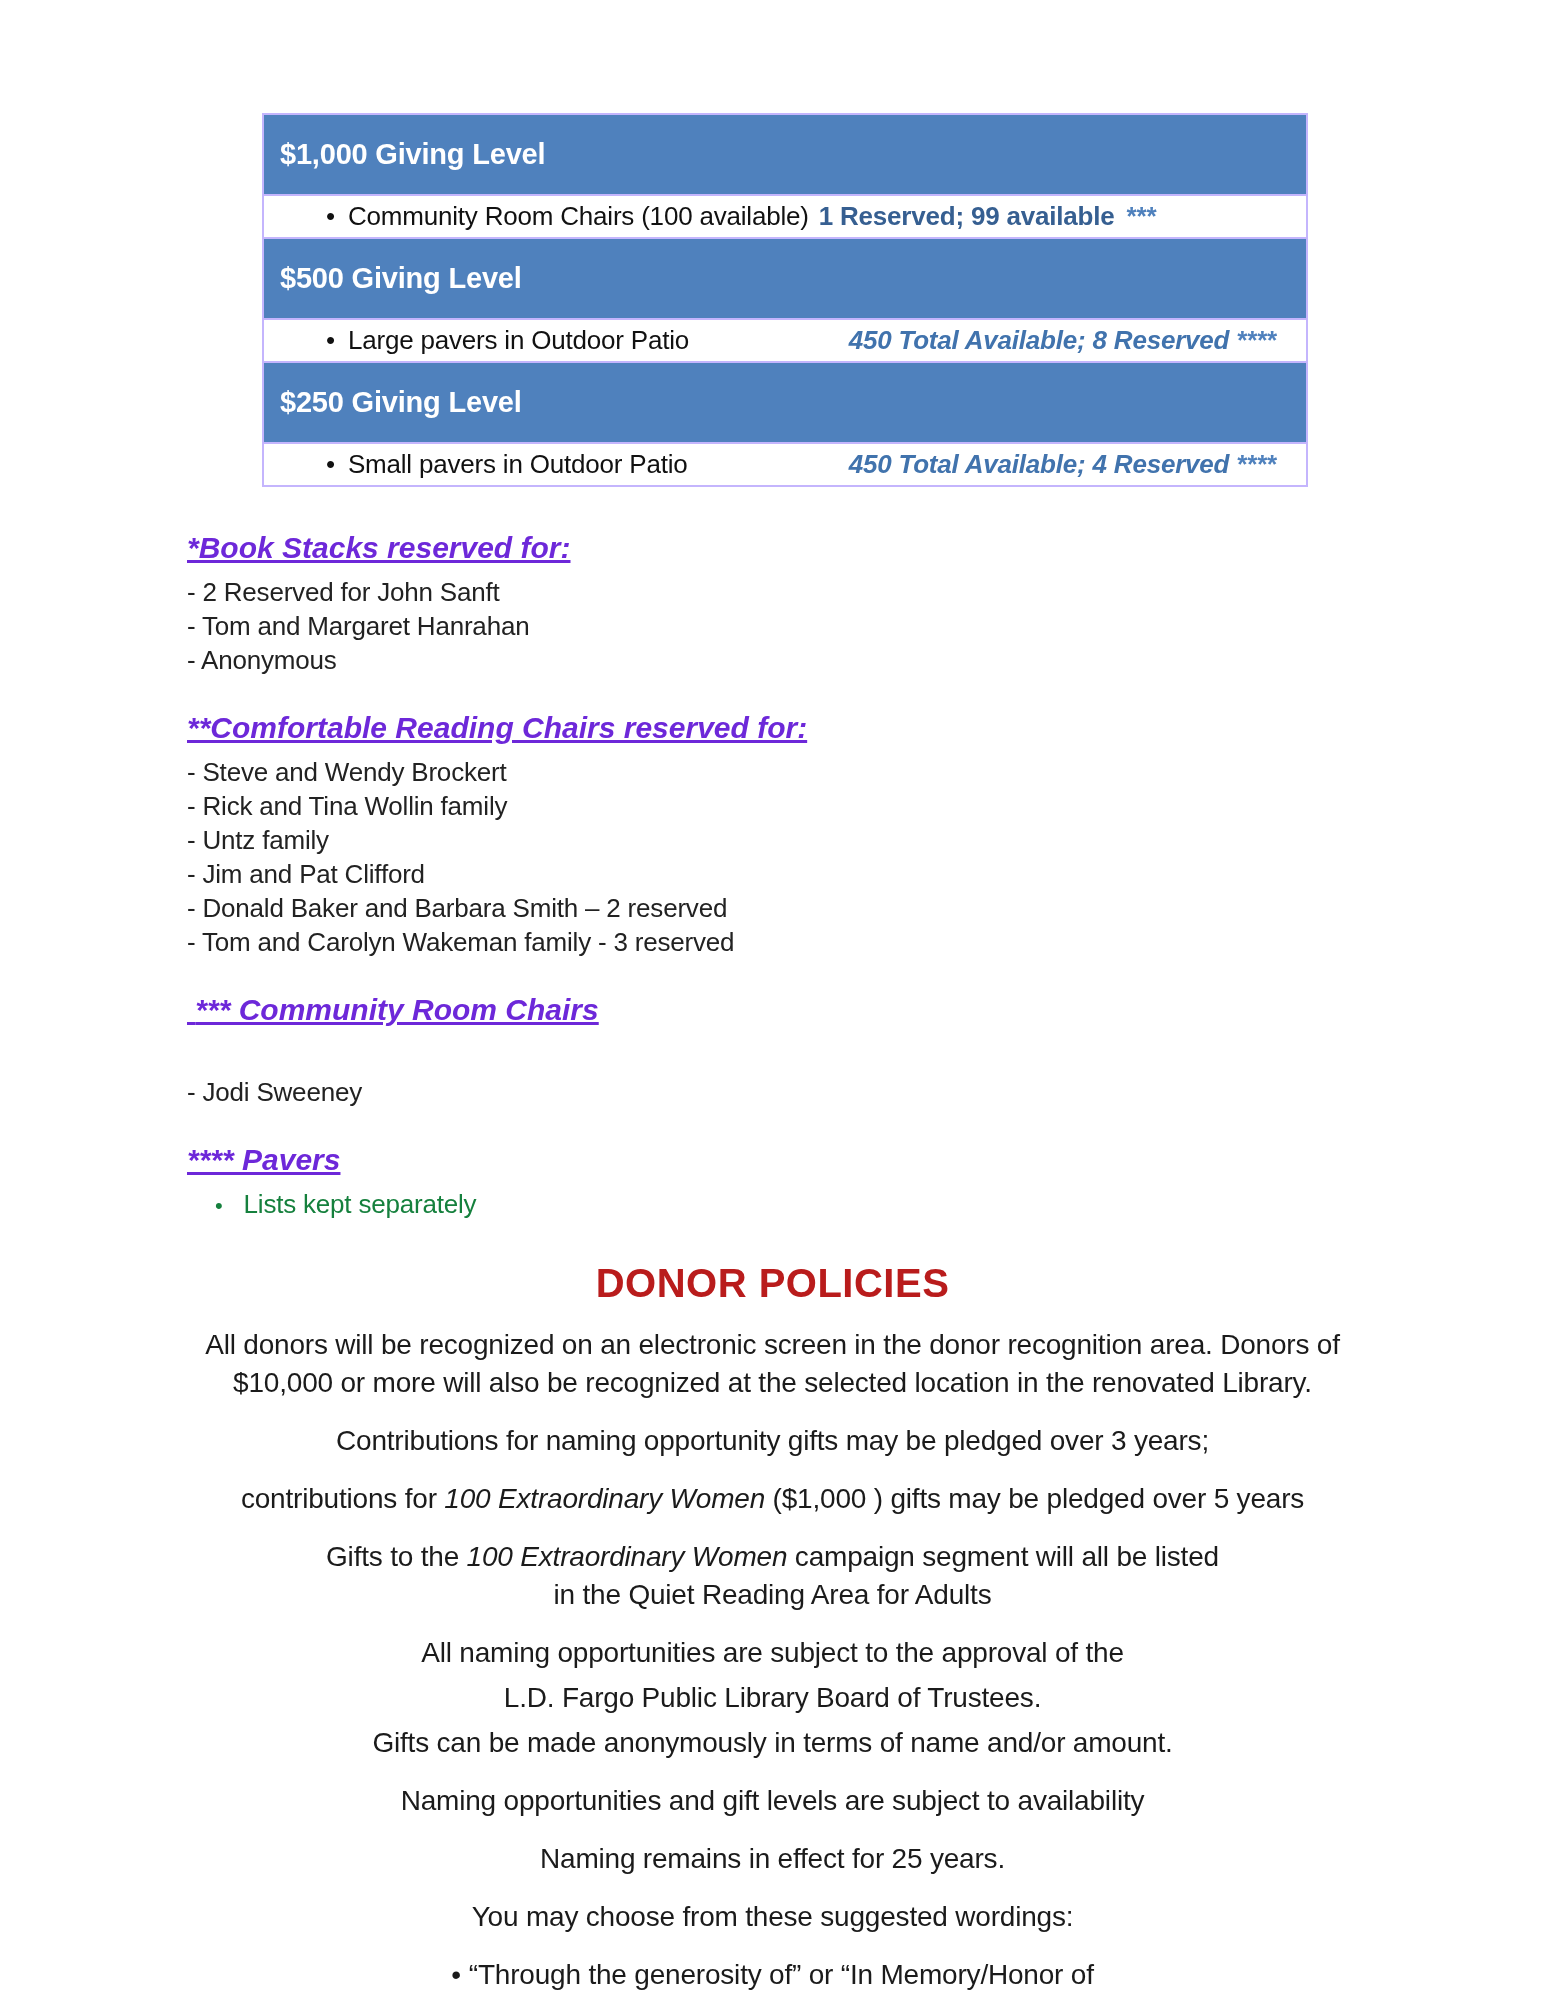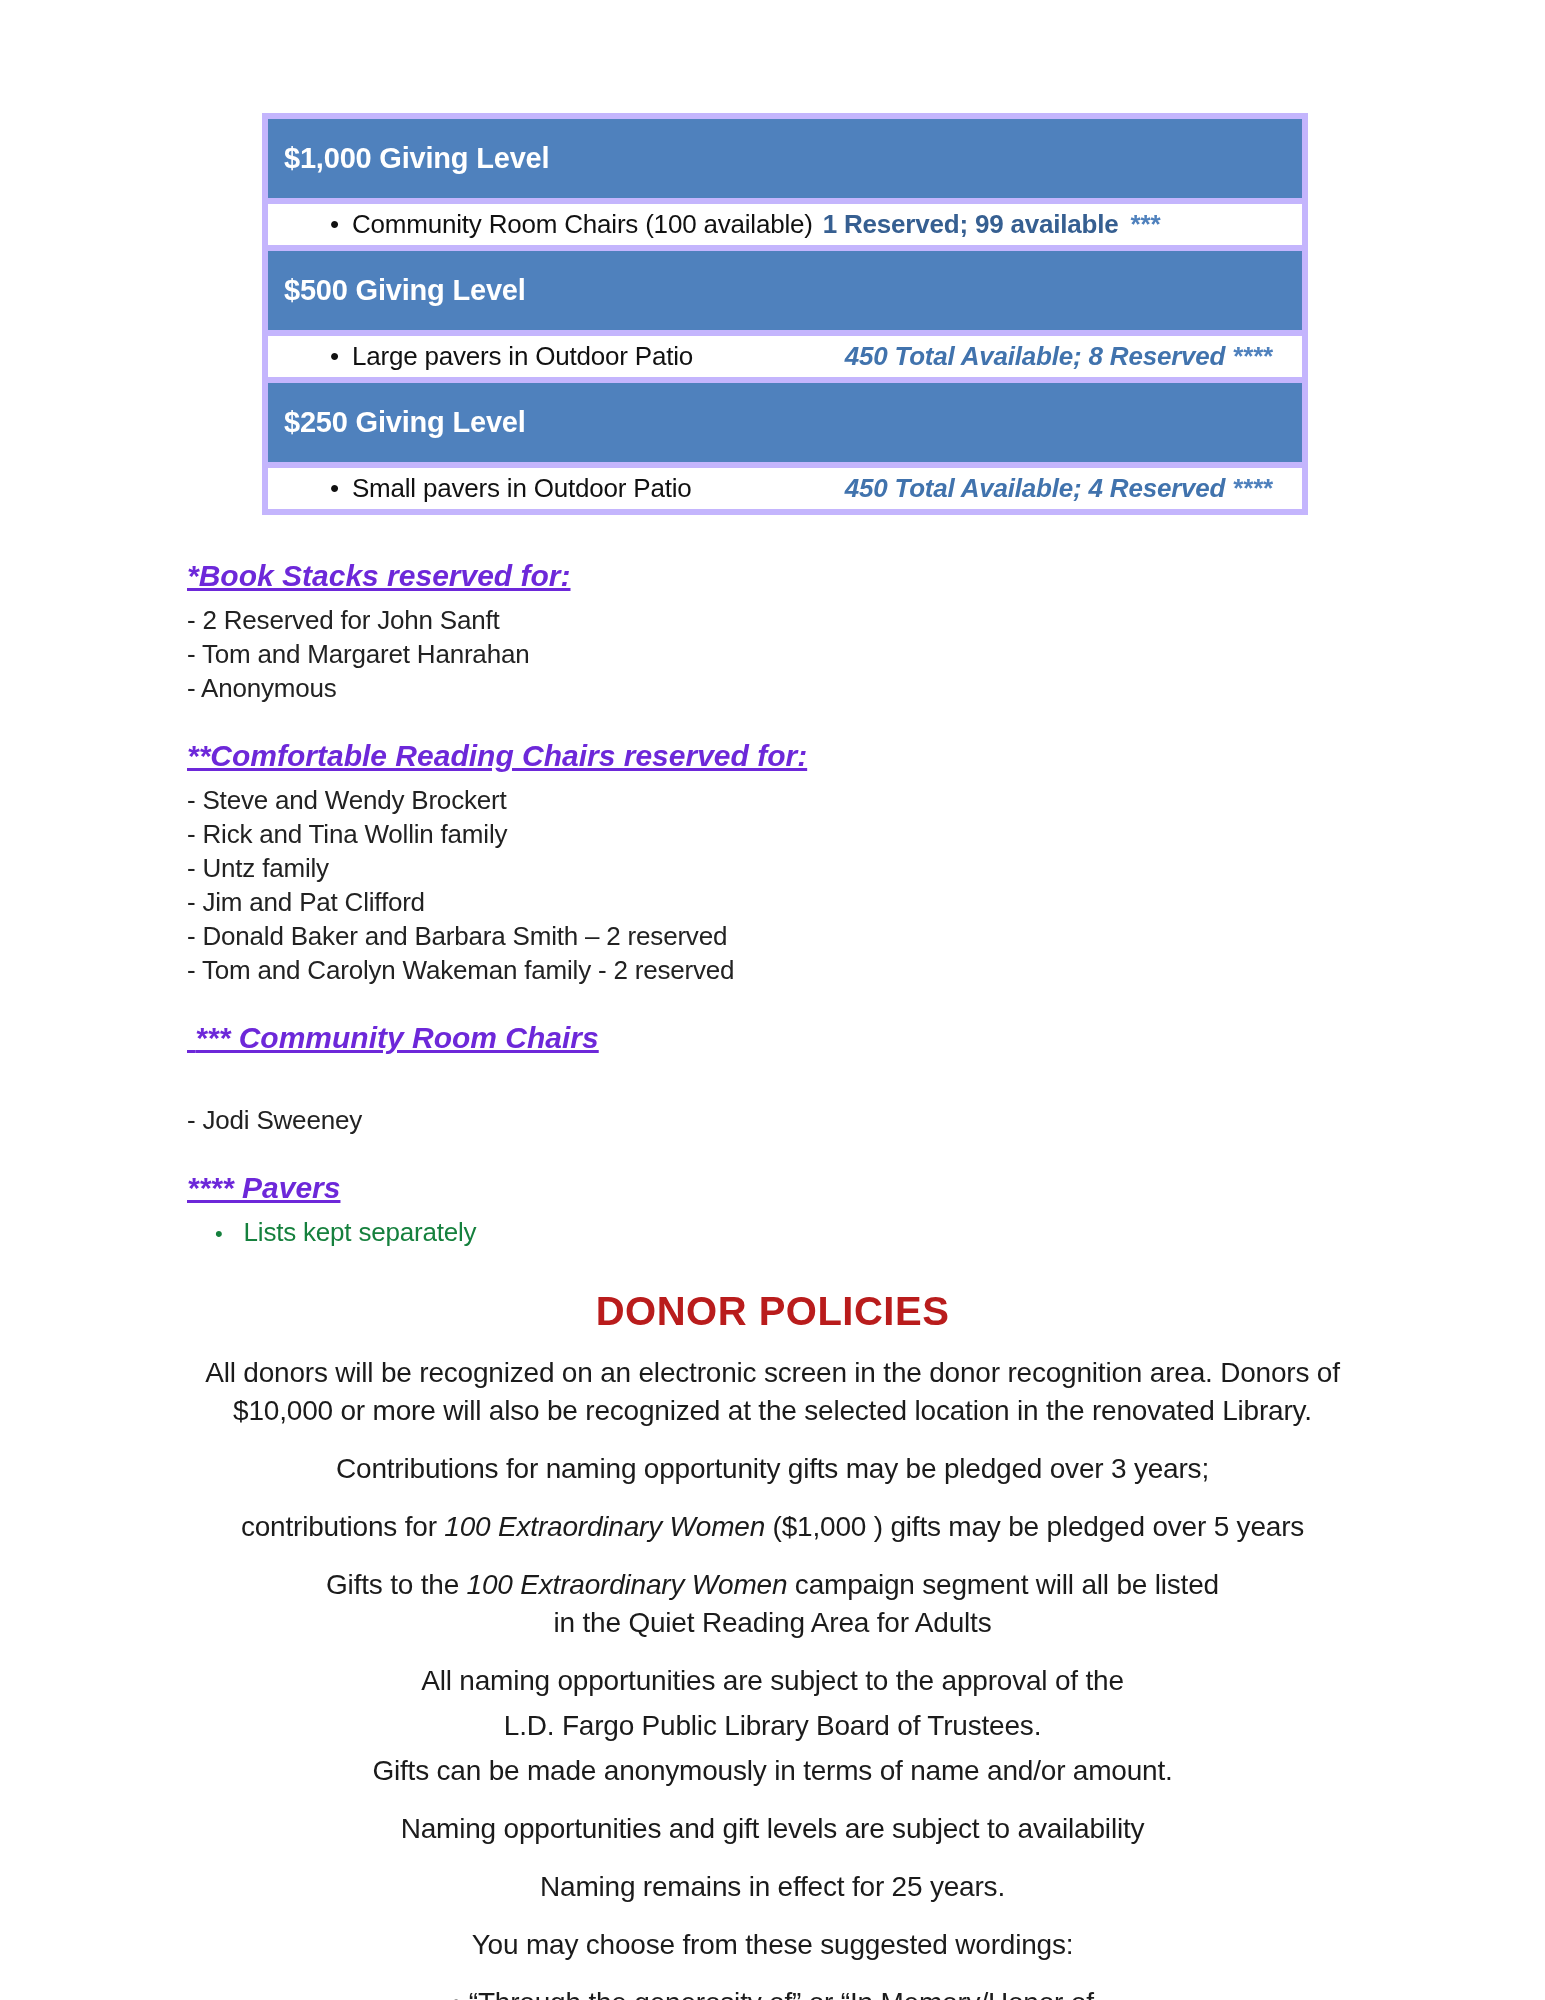--- a/index.html
+++ b/index.html
@@ -15,21 +15,21 @@
   }
 
   
   .giving-table {
     margin: 113px 0 0 262px;
     width: 1046px;
     border-collapse: collapse;
     border: 2px solid #3f3f3f;
     table-layout: fixed;
   }
-  .giving-table td { border: 6px solid #c4b5fd; }
+  .giving-table td { border: 2px solid #c4b5fd; }
   .hrow td {
     background: #4f81bd;
     color: #ffffff;
     font-weight: bold;
     font-size: 29px;
     padding: 23px 16px 23px 16px;
   }
   .irow td { padding: 5px 0 5px 16px; font-size: 26px; background: #ffffff; }
   .irow-flex { display: flex; align-items: center; }
   .bullet-text { padding-left: 46px; white-space: nowrap; color: #111111; }
@@ -128,21 +128,21 @@
         </div>
       </div>
       <div class="rsection">
         <h2>**Comfortable Reading Chairs reserved for:</h2>
         <div class="items">
           <div class="list-line">- Steve and Wendy Brockert</div>
           <div class="list-line">- Rick and Tina Wollin family</div>
           <div class="list-line">- Untz family</div>
           <div class="list-line">- Jim and Pat Clifford</div>
           <div class="list-line">- Donald Baker and Barbara Smith – 2 reserved</div>
-          <div class="list-line">- Tom and Carolyn Wakeman family - 2 reserved</div>
+          <div class="list-line">- Tom and Carolyn Wakeman family - 3 reserved</div>
         </div>
       </div>
       <div class="rsection spaced">
         <h2> *** Community Room Chairs</h2>
         <div class="items">
           <div class="list-line">- Jodi Sweeney</div>
         </div>
       </div>
       <div class="rsection">
         <h2>**** Pavers</h2>

